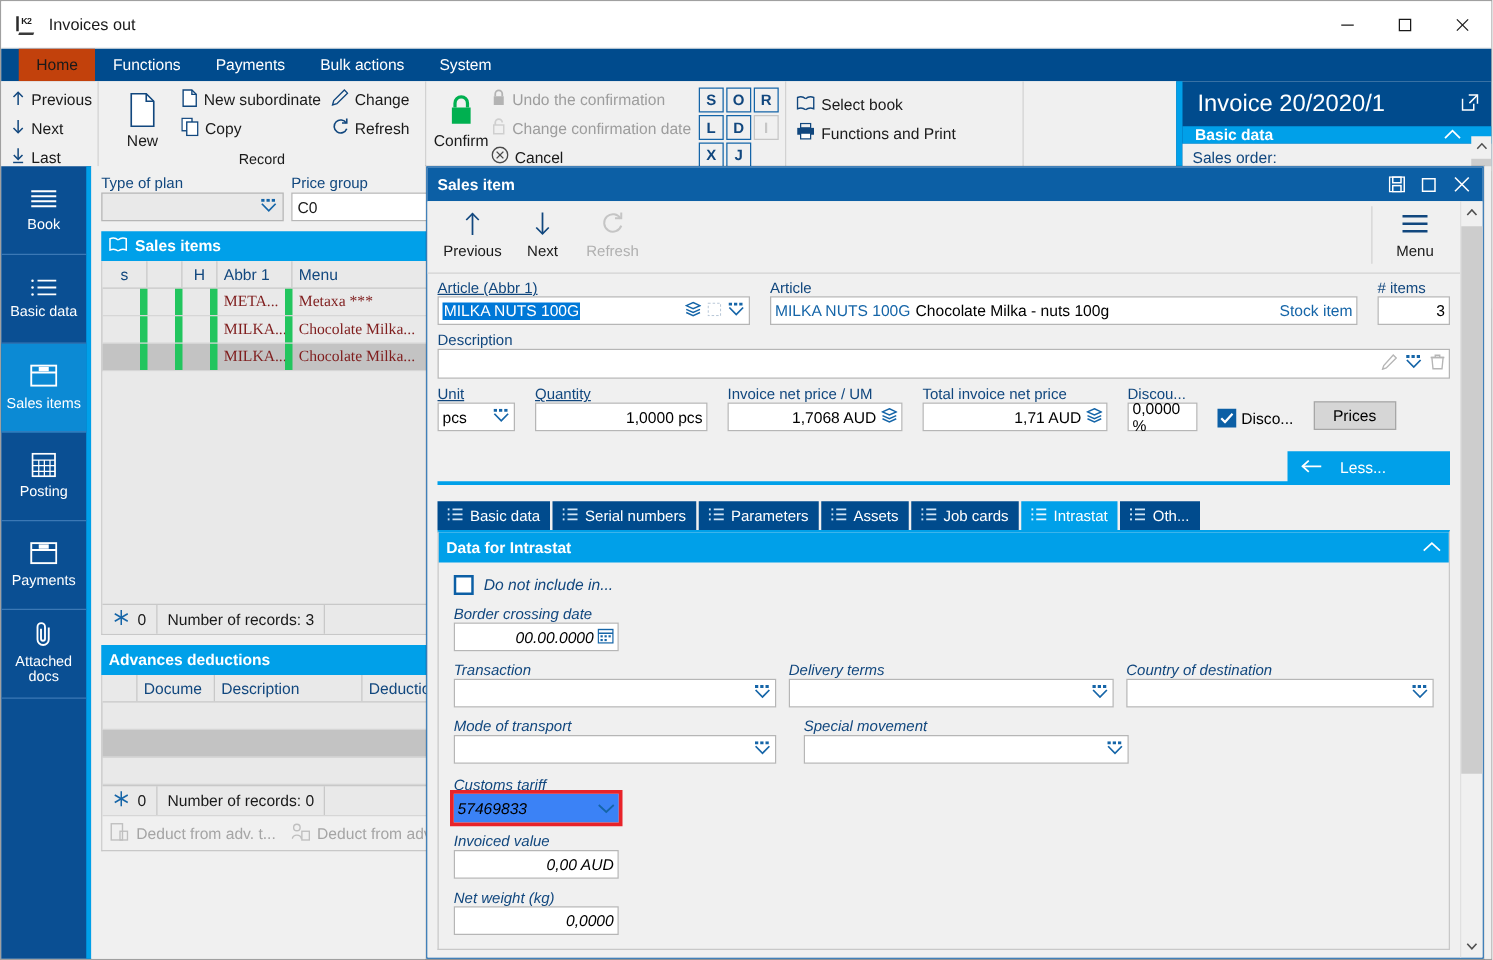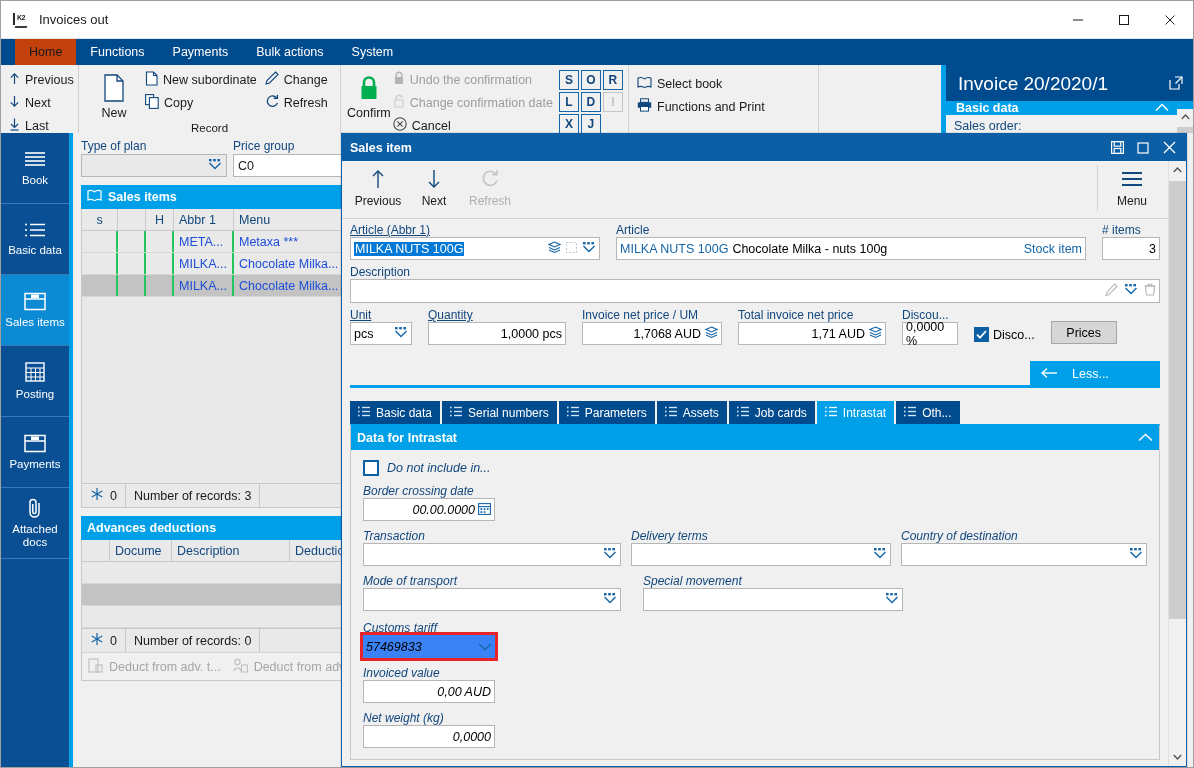--- a/index.html
+++ b/index.html
@@ -133,22 +133,22 @@
   }
   .grid { border:1px solid #c8c8c8; border-top:none; background:#e9e9e9; }
   .grid-head { display:flex; height:22px; background:#e9e9e9; border-bottom:1px solid #c8c8c8; }
   .gh {
     border-right:1px solid #c8c8c8; padding:0 5px; display:flex; align-items:center;
     color:#11477e; font-size:12.5px; overflow:hidden; white-space:nowrap;
   }
   .grid-row { display:flex; height:22px; border-bottom:1px solid #d6d6d6; }
   .grid-row.sel { background:#c3c3c3; }
   .gc {
-    border-right:2px solid #22c55e; padding:0 5px; display:flex; align-items:center;
-    font-size:12.5px; color:#1d4ed8; overflow:hidden; white-space:nowrap;
+    border-right:6px solid #22c55e; padding:0 5px; display:flex; align-items:center;
+    font-size:12.5px; color:#7f1d1d; overflow:hidden; white-space:nowrap;font-family:Liberation Serif, serif;
   }
   .grid-foot {
     display:flex; align-items:center; height:24px; background:#e9e9e9;
     border-top:1px solid #c8c8c8; font-size:12.5px; color:#1a1a1a;
   }
   .gf-cell { padding:0 8px; border-right:1px solid #c8c8c8; height:100%; display:flex; align-items:center; gap:6px; }
 
   
   #dialog {
     position:absolute; left:340px; top:132px; width:846px; height:634px;

